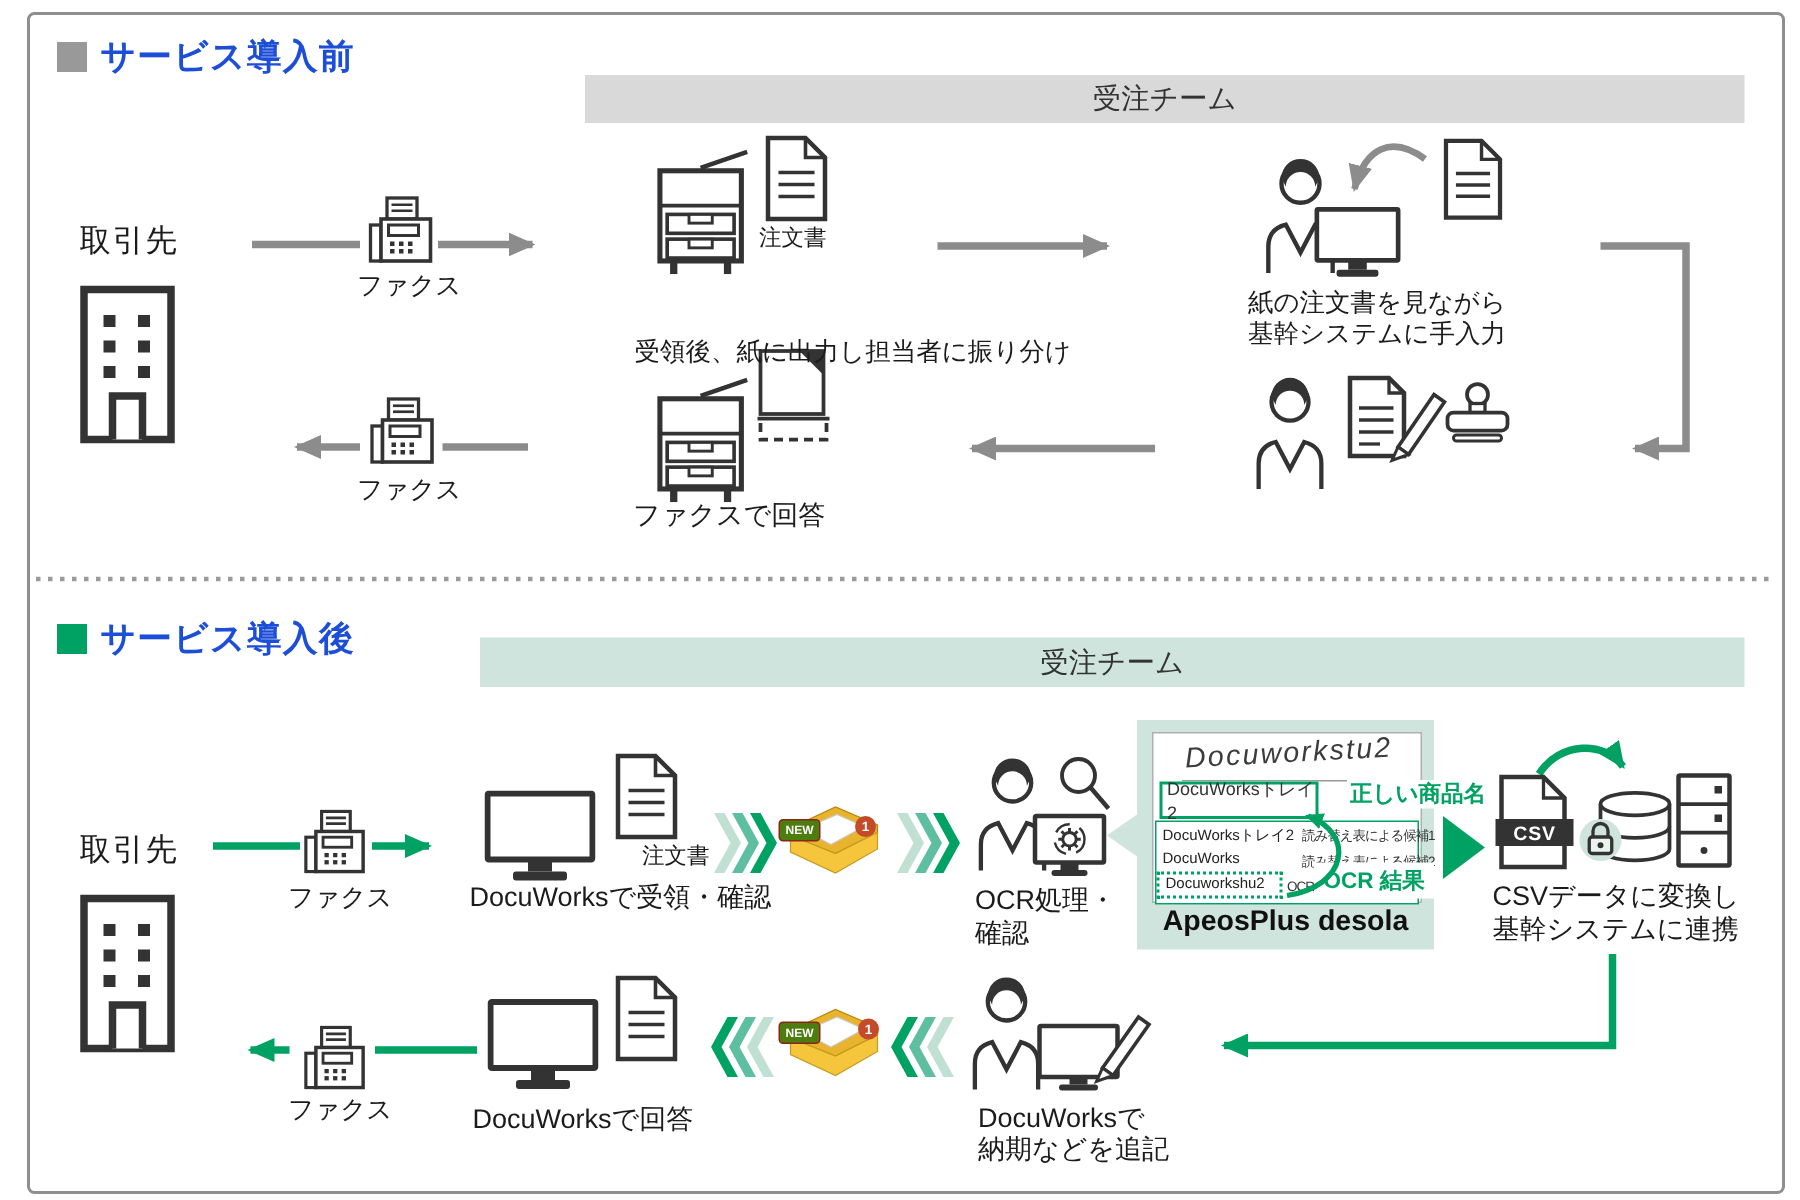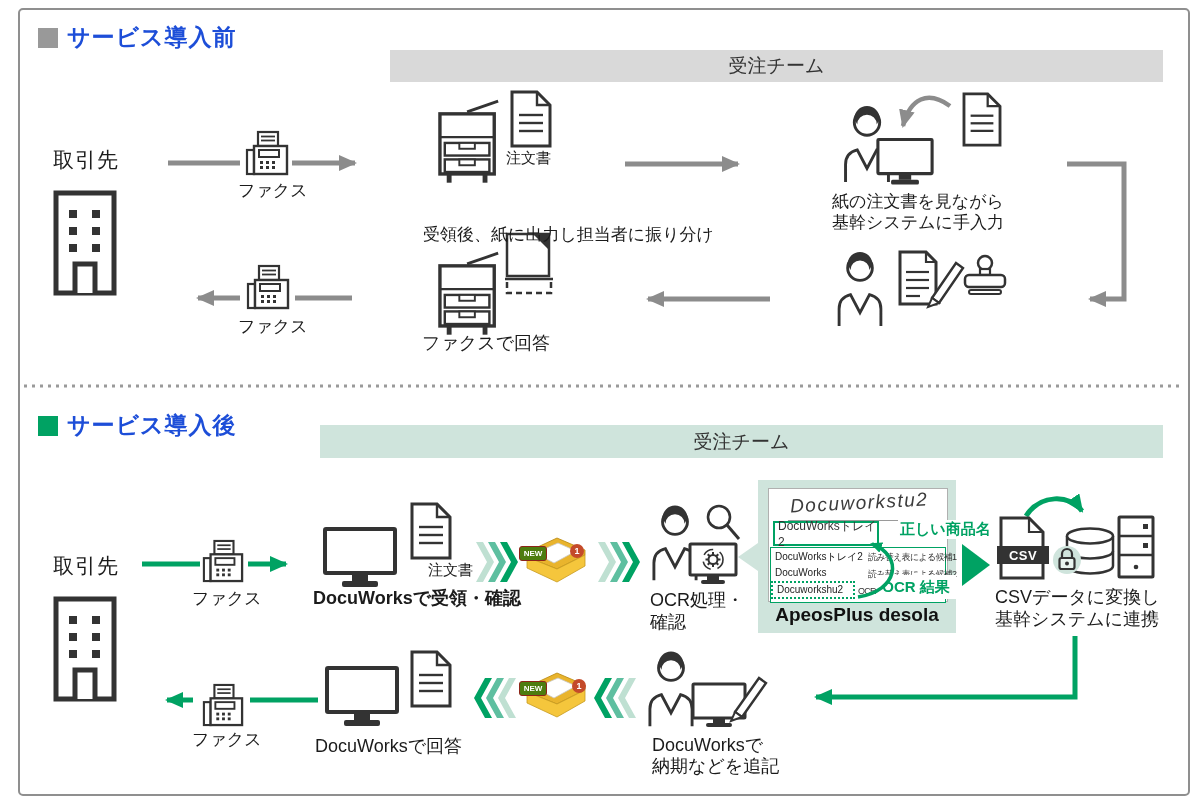--- a/index.html
+++ b/index.html
@@ -305,21 +305,21 @@
   <div class="lbl s18" style="left:422px;top:331px;">ファクスで回答</div>
 
   <div class="abs sec-title" style="left:38px;top:410px;">
     <span class="sq" style="background:#00a263;"></span>
     <b>サービス導入後</b>
   </div>
   <div class="lbl s21" style="left:53px;top:552px;">取引先</div>
   <div class="lbl s17 ctr" style="left:192px;top:587px;width:62px;">ファクス</div>
   <div class="lbl s17 ctr" style="left:192px;top:728px;width:62px;">ファクス</div>
   <div class="lbl s15" style="left:428px;top:561px;">注文書</div>
-  <div class="lbl s18" style="left:313px;top:586px;font-weight:bold;">DocuWorksで受領・確認</div>
+  <div class="lbl s18" style="left:313px;top:586px;">DocuWorksで受領・確認</div>
   <div class="lbl s18" style="left:650px;top:588px;">OCR処理・</div>
   <div class="lbl s18" style="left:650px;top:610px;">確認</div>
 
   <div class="abs badge-new" style="left:519px;top:546px;">NEW</div>
   <div class="abs badge-cnt" style="left:570px;top:544px;">1</div>
   <div class="abs badge-new" style="left:519px;top:681px;">NEW</div>
   <div class="abs badge-cnt" style="left:572px;top:679px;">1</div>
 
   <div id="handwriting" class="abs">Docuworkstu2</div>
   <div id="hand-line" class="abs"></div>

